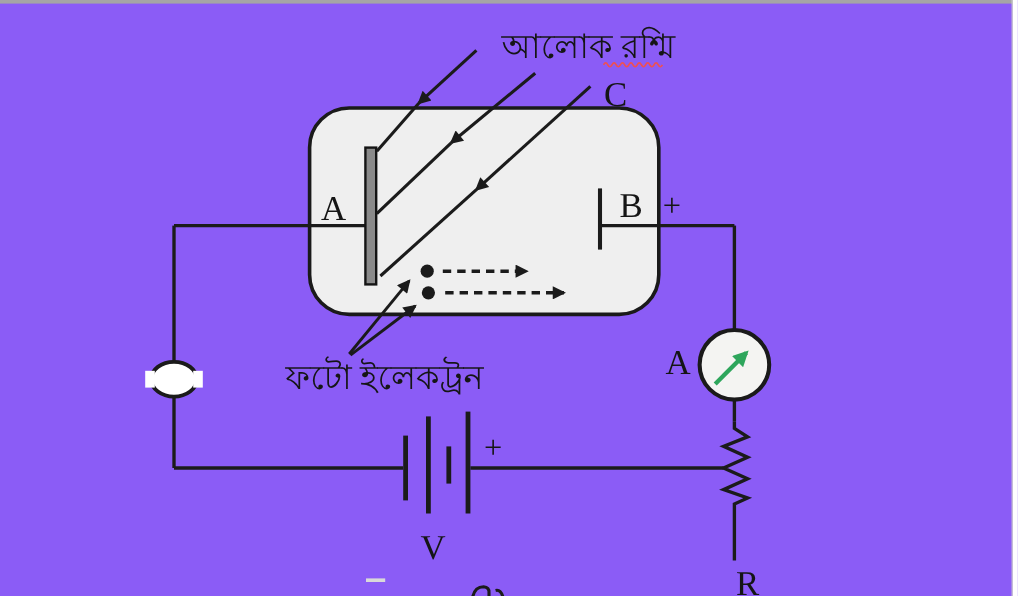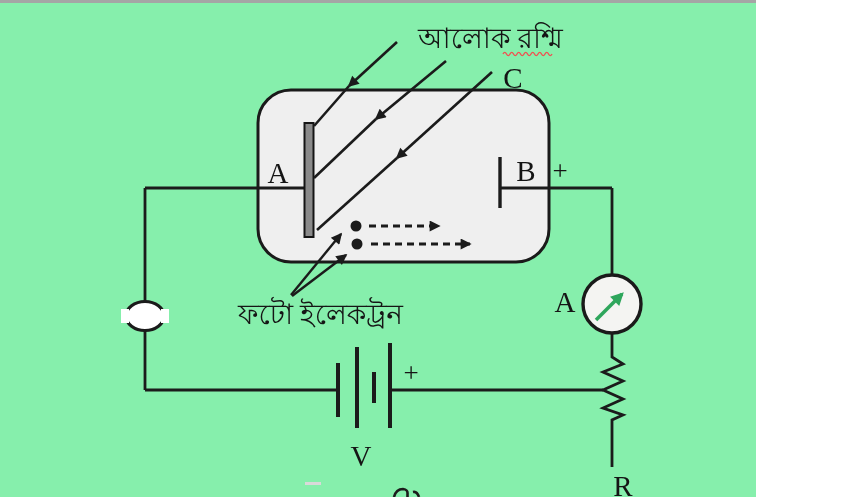--- a/index.html
+++ b/index.html
@@ -1,16 +1,16 @@
 <!DOCTYPE html>
 <html><head>
 <meta charset="utf-8">
 <style>
   html,body{margin:0;padding:0;background:#fff;}
-  .page{position:relative;width:756px;height:497px;background:#86efac;overflow:hidden;
+  .page{position:relative;width:844px;height:497px;background:#8b5cf6;overflow:hidden;
         font-family:"Liberation Serif", serif;text-decoration:underline;}
   svg{position:absolute;left:0;top:0;}
   text{font-family:"Liberation Serif","DejaVu Sans",serif;fill:#151515;}
   .lbl-latin{font-size:29px;}
   .lbl-bn{font-size:28px;}
   .lbl-plus{font-size:27px;}
 </style>
 </head>
 <body>
 

